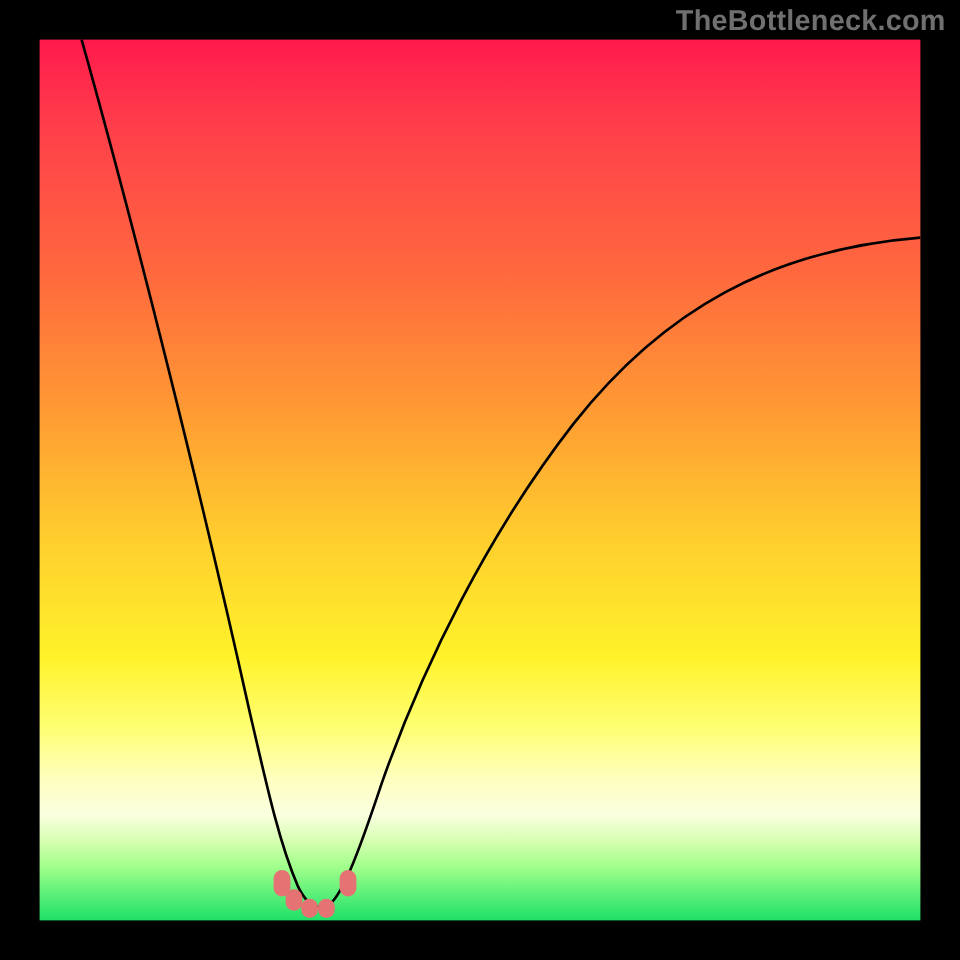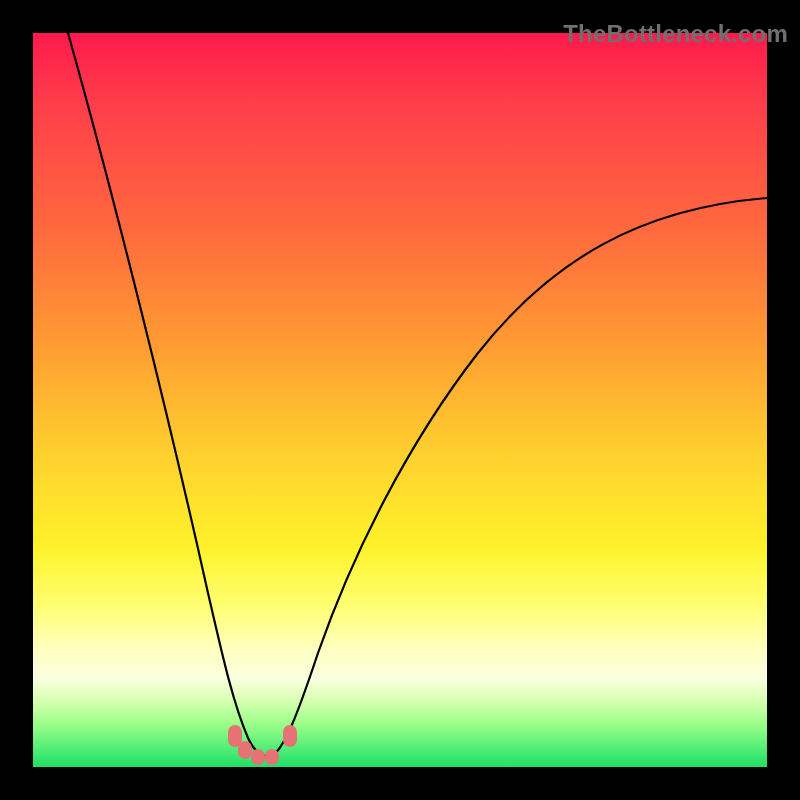--- a/index.html
+++ b/index.html
@@ -37,21 +37,21 @@
       #ffffc0 84%,
       #faffe0 88%,
       #d6ffb0 91%,
       #9fff8a 94%,
       #5cf079 97%,
       #1fe068 100%
     );
   }
   .watermark {
     position: absolute;
-    top: 20px;
+    top: 4px;
     right: 12px;
     font-family: Arial, Helvetica, sans-serif;
     font-size: 24px;
     font-weight: 600;
     color: #707070;
     letter-spacing: 0.2px;
   }
   svg.curve {
     position: absolute;
     left: 33px;

